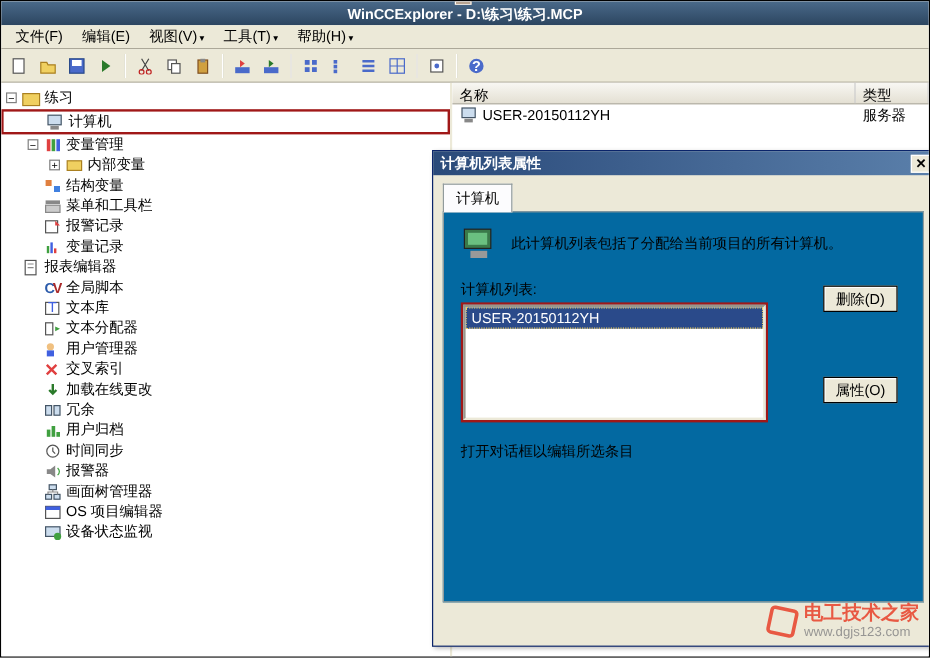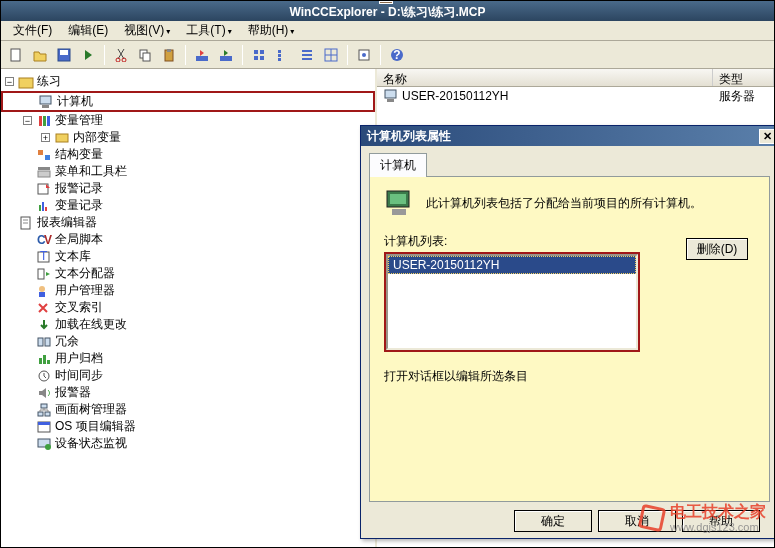--- a/index.html
+++ b/index.html
@@ -31,21 +31,21 @@
 .list-row { display: flex; align-items: center; height: 18px; }
 .list-cell { padding: 0 6px; display: flex; align-items: center; }
 .row-icon { width: 16px; height: 14px; margin-right: 3px; display: inline-flex; align-items: center; justify-content: center; }
 
 .dialog { position: absolute; left: 359px; top: 124px; width: 419px; height: 414px; background: #ece9d8; border: 1px solid #0a246a; box-shadow: 2px 2px 4px rgba(0,0,0,0.3); }
 .dlg-title { height: 20px; background: linear-gradient(to right, #2a4a7a, #5a7faa); color: #fff; display: flex; align-items: center; justify-content: space-between; padding: 0 2px 0 6px; font-weight: bold; }
 .dlg-close { width: 17px; height: 15px; background: #ece9d8; border: 1px solid #fff; display: flex; align-items: center; justify-content: center; font-size: 11px; font-weight: bold; color: #000; }
 .dlg-body { padding: 6px 8px 8px 8px; }
 .tab-area { }
 .tab-btn { display: inline-block; padding: 3px 10px; background: #ece9d8; border: 1px solid #919b9c; border-bottom: none; position: relative; top: 1px; background: #fcfcfe; }
-.tab-page { border: 1px solid #919b9c; background: #fef9c3; padding: 12px 14px; height: 326px; }
+.tab-page { border: 1px solid #919b9c; background: #0369a1; padding: 12px 14px; height: 326px; }
 .info-row { display: flex; align-items: center; margin-bottom: 16px; }
 .info-icon { width: 32px; height: 28px; margin-right: 10px; display: flex; align-items: center; justify-content: center; }
 .group-label { margin-bottom: 2px; }
 .listbox-wrap { border: 2px solid #a01818; padding: 0; }
 .listbox { width: 252px; height: 96px; background: #fff; border: 2px inset #ece9d8; overflow: hidden; }
 .list-item-sel { background: #2a4a8a; color: #fff; padding: 1px 4px; border: 1px dotted #f0d060; }
 .side-btns { position: absolute; right: 30px; top: 154px; display: flex; flex-direction: column; gap: 54px; }
 .win-btn { width: 62px; height: 22px; background: #ece9d8; border: 1px solid #000; box-shadow: inset 1px 1px 0 #fff; text-align: center; line-height: 20px; }
 .dlg-footer { display: flex; justify-content: flex-end; gap: 6px; padding: 8px 10px 0 0; }
 .hint-text { margin-top: 16px; }
@@ -447,27 +447,23 @@
         <div style="display:flex;gap:12px;align-items:flex-start">
           <div class="listbox-wrap">
             <div class="listbox">
               <div class="list-item-sel">USER-20150112YH</div>
             </div>
           </div>
         </div>
         <div class="hint-text">打开对话框以编辑所选条目</div>
         <div class="side-btns" style="top:112px">
           <button class="win-btn">删除(D)</button>
+          <button class="win-btn">属性(O)</button>
         </div>
       </div>
-    </div>
-    <div class="dlg-footer">
-      <button class="footer-btn">确定</button>
-      <button class="footer-btn">取消</button>
-      <button class="footer-btn">帮助</button>
     </div>
   </div>
 </div>
 
 <div class="watermark">
   <div class="wm-logo"></div>
   <div class="wm-stack">
     <span class="wm-text1">电工技术之家</span>
     <span class="wm-text2">www.dgjs123.com</span>
   </div>

